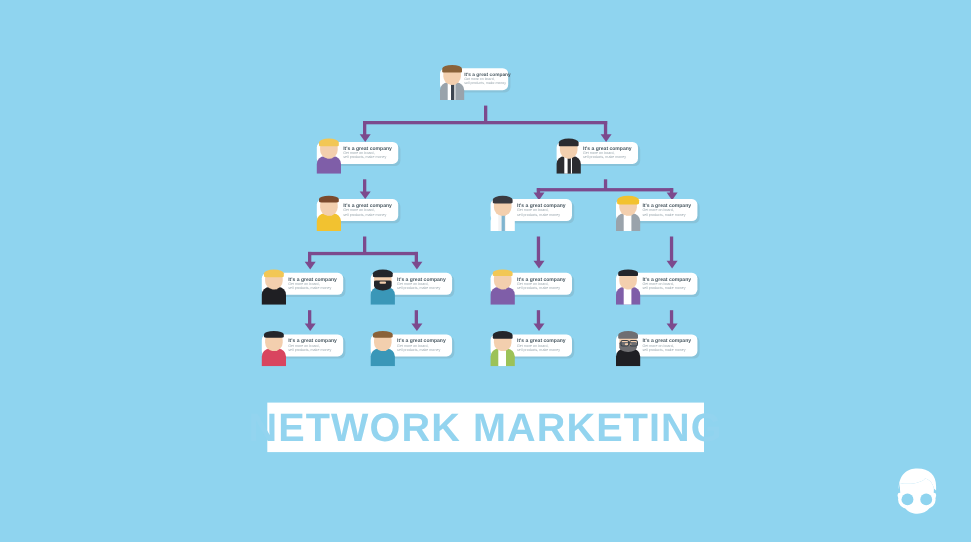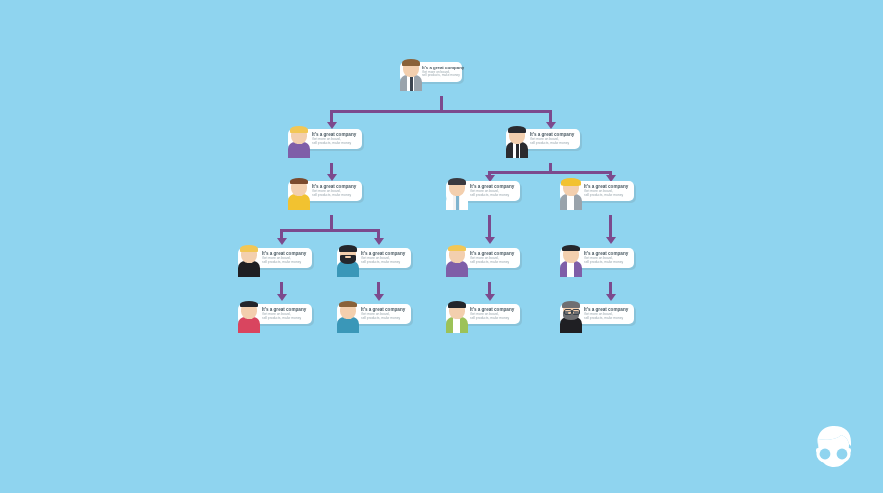--- a/index.html
+++ b/index.html
@@ -328,20 +328,23 @@
           <div class="head" style="left: 5px; top: 3px; width: 16px; height: 17px; background: rgb(243, 207, 174);"></div>
           <div class="hair" style="left: 4px; top: 2px; width: 18px; height: 7px; background: rgb(111, 111, 114); border-radius: 50% 50% 12% 12%;"></div>
           <div class="hair" style="left: 5px; top: 12px; width: 16px; height: 9px; background: rgb(111, 111, 114); border-radius: 12% 12% 48% 48%;"></div>
           <div style="position: absolute; left: 10px; top: 13px; width: 6px; height: 2px; background: rgb(243, 207, 174); border-radius: 1px;"></div>
           <div class="glass" style="left: 6px; top: 10px; width: 6px; height: 4px;"></div>
           <div class="glass" style="left: 14px; top: 10px; width: 6px; height: 4px;"></div>
         </div>
       </div>
     </div>
 
+  <div id="banner" style="left:243px;top:366px;width:397px;height:45px;">
+    <span class="btxt">NETWORK MARKETING</span>
+  </div>
 
   <div id="logo" style="left:805px;top:423px;width:56px;height:46px;">
     <svg width="56" height="46" viewBox="0 0 56 46">
       <path d="M12 22 C12 8 20 3 29 3 C40 3 46 9 46 19 L46 23 L44 21 C43 16 40 13 36 12 C33 16 22 18 13 16 Z" fill="#ffffff"></path>
       <path d="M13 16 C13 16 13 30 16 36 C19 42 24 44 29 44 C35 44 40 41 42 35 C44 30 44 21 44 21
                C43 16 40 13 36 12 C33 16 22 18 13 16 Z" fill="#ffffff"></path>
       <rect x="11" y="25" width="35" height="5" rx="2" fill="#ffffff"></rect>
       <circle cx="20" cy="31" r="7" fill="none" stroke="#ffffff" stroke-width="3.2"></circle>
       <circle cx="37" cy="31" r="7" fill="none" stroke="#ffffff" stroke-width="3.2"></circle>
       <rect x="26" y="29" width="5" height="2.6" fill="#ffffff"></rect>

